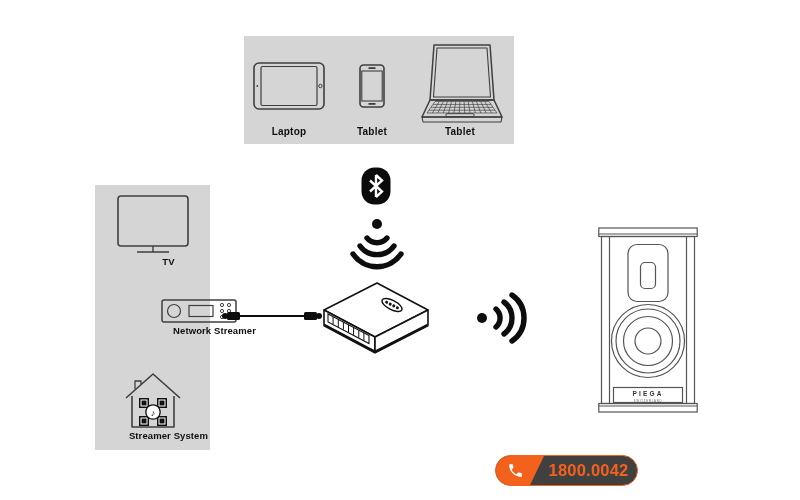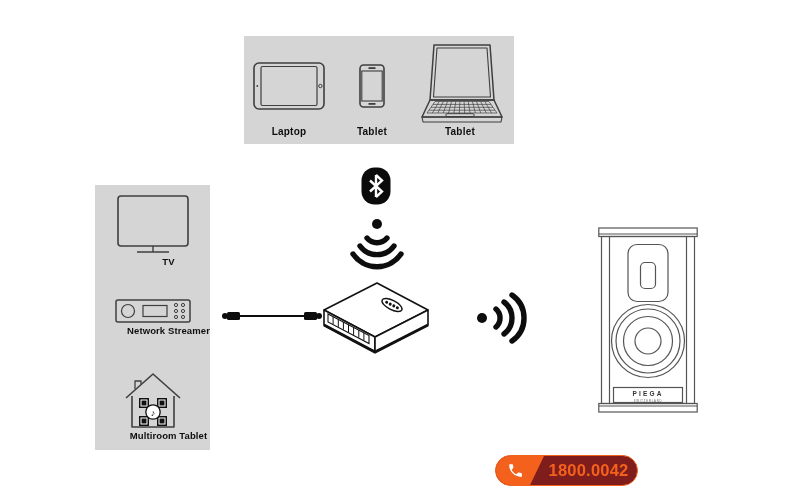--- a/index.html
+++ b/index.html
@@ -10,21 +10,21 @@
   .panel-left{left:95px;top:185px;width:115px;height:265px;}
   .dev{position:absolute;top:0;bottom:0;}
   .dev .icon{position:absolute;left:50%;transform:translateX(-50%);}
   .dev-label{position:absolute;bottom:7px;left:0;width:100%;text-align:center;
              font-size:10px;font-weight:700;color:#0f0f0f;letter-spacing:.2px;}
   .lp-item{position:absolute;left:0;width:100%;text-align:center;}
   .lp-item svg{display:block;margin:0 auto;}
   .lp-label{font-size:9.5px;font-weight:700;color:#0f0f0f;margin-top:2px;letter-spacing:.1px;padding-left:32px;}
   .abs{position:absolute;}
   .badge{position:absolute;top:455px;height:31px;border:1.6px solid #f4611d;border-radius:16px;
-         background:#7f1d1d;box-sizing:border-box;overflow:hidden;}
+         background:#404040;box-sizing:border-box;overflow:hidden;}
   .badge-fill{position:absolute;left:0;top:0;bottom:0;background:#f4611d;}
   .badge-text{position:absolute;top:0;bottom:0;display:flex;align-items:center;justify-content:center;
               font-weight:700;font-size:16.5px;color:#f4611d;letter-spacing:.2px;}
   svg{display:block;}
 </style>
 </head>
 <body>
 
 <div class="stage">
 
@@ -73,21 +73,21 @@
   </div>
 
   <div class="panel panel-left">
     <div class="lp-item" style="top:10px;">
       <svg width="72" height="59" viewBox="0 0 72 59">
         <rect x="1" y="1" width="70" height="50" rx="3" fill="none" stroke="#3f3f3f" stroke-width="1.6"></rect>
         <path d="M36 51 L36 57 M20 57 L52 57" fill="none" stroke="#3f3f3f" stroke-width="1.4"></path>
       </svg>
       <div class="lp-label">TV</div>
     </div>
-    <div class="lp-item" style="top:114px;">
+    <div class="lp-item" style="top:114px;margin-left:46px;">
       <svg width="76" height="24" viewBox="0 0 76 24">
         <rect x="1" y="1" width="74" height="22" rx="2" fill="none" stroke="#3f3f3f" stroke-width="1.5"></rect>
         <circle cx="13" cy="12" r="6.5" fill="none" stroke="#3f3f3f" stroke-width="1.2"></circle>
         <rect x="28" y="6.5" width="24" height="11" fill="none" stroke="#3f3f3f" stroke-width="1.2"></rect>
         <g fill="none" stroke="#3f3f3f" stroke-width="1">
           <circle cx="61" cy="6" r="1.6"></circle>
             <circle cx="68" cy="6" r="1.6"></circle>
           <circle cx="61" cy="12" r="1.6"></circle>
             <circle cx="68" cy="12" r="1.6"></circle>
           <circle cx="61" cy="18" r="1.6"></circle>
@@ -114,21 +114,21 @@
           <g fill="none" stroke="#fff" stroke-width="1">
             <rect x="17" y="29" width="6" height="6"></rect>
             <rect x="35" y="29" width="6" height="6"></rect>
             <rect x="17" y="47" width="6" height="6"></rect>
             <rect x="35" y="47" width="6" height="6"></rect>
           </g>
         </g>
         <circle cx="29" cy="41" r="7.2" fill="#fff" stroke="#111" stroke-width="1.3"></circle>
         <text x="29" y="44.5" font-size="9" text-anchor="middle" fill="#111">♪</text>
       </svg>
-      <div class="lp-label">Multiroom Tablet</div>
+      <div class="lp-label">Streamer System</div>
     </div>
   </div>
 
   <span class="abs" style="left:361px;top:167px;">
     <svg width="30" height="38" viewBox="0 0 30 38">
       <rect x="0.5" y="0.5" width="29" height="37" rx="13" fill="#0b0b0b"></rect>
       <path d="M15 8 V30 M15 8 L21 13.5 L9 24.5 M15 30 L21 24.5 L9 13.5" fill="none" stroke="#fff" stroke-width="2.4"></path>
     </svg>
   </span>
 

